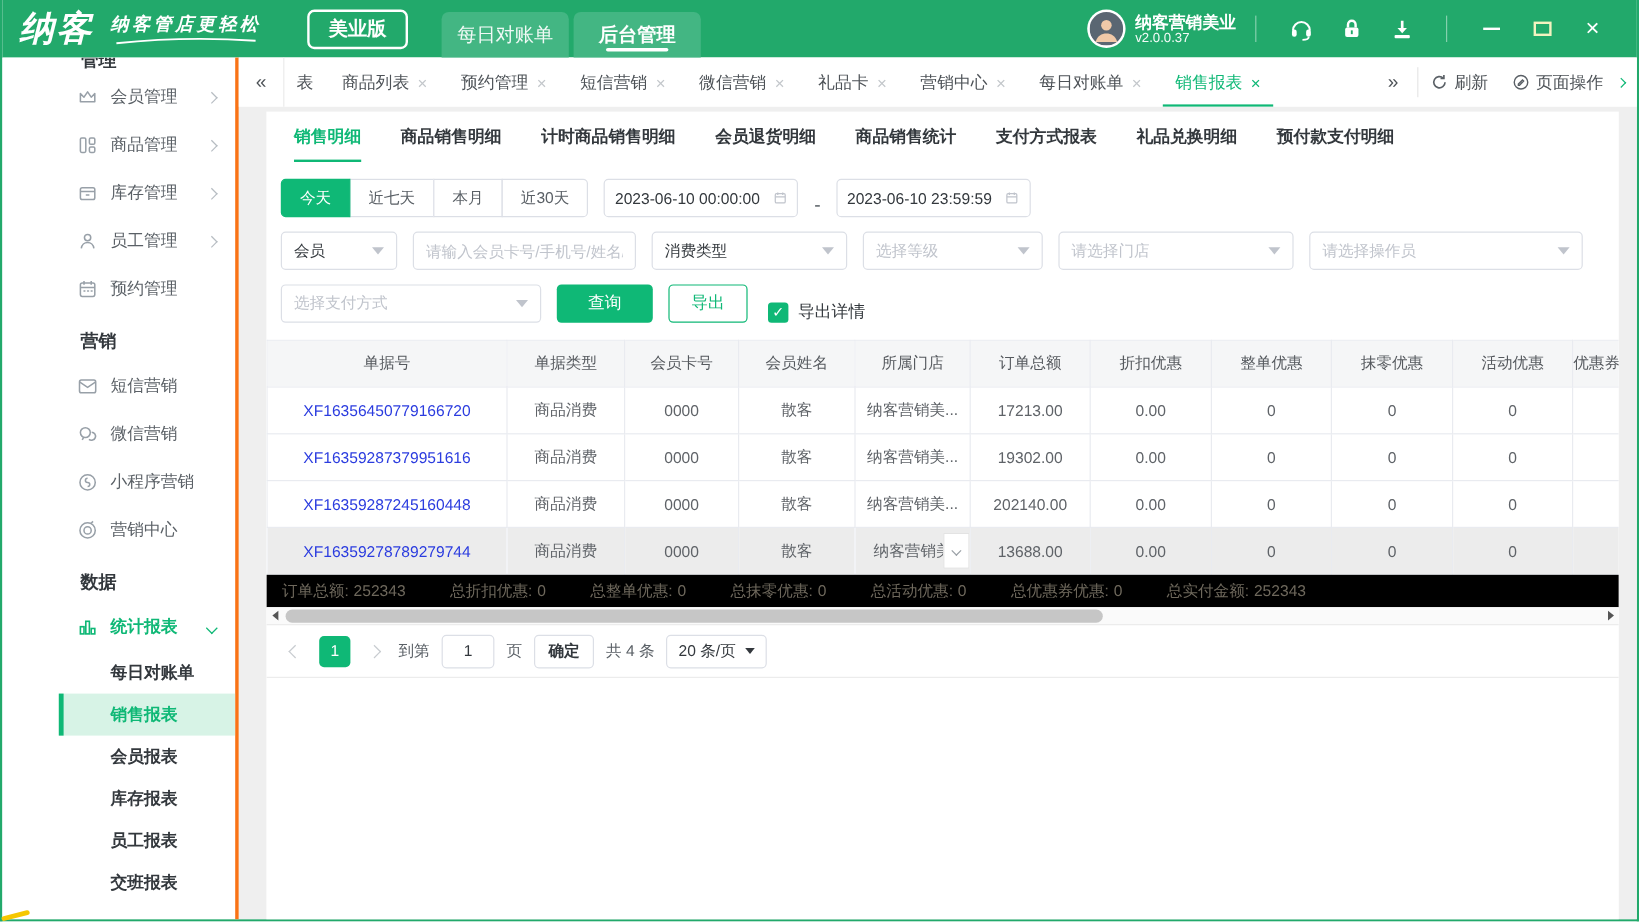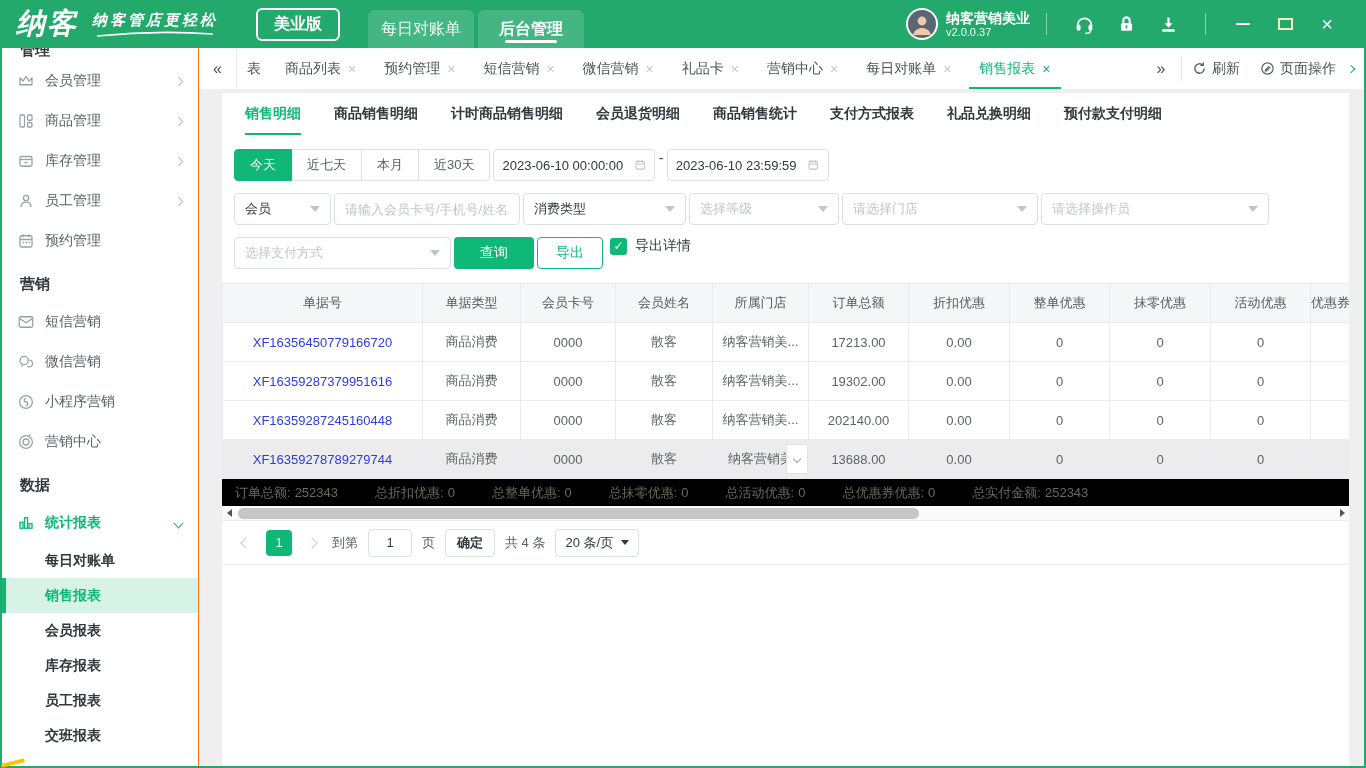--- a/index.html
+++ b/index.html
@@ -30,21 +30,21 @@
   .vdiv { width:1px; height:22px; background:rgba(255,255,255,.45); margin:0 16px; }
   .hico { width:22px; height:22px; display:flex; align-items:center; justify-content:center; margin:0 10px; cursor:pointer; }
   .win-min { width:14px; height:2px; background:#fff; }
   .win-max { width:15px; height:12px; border:2px solid #f3f3c0; }
   .win-close { font-size:20px; line-height:1; color:#fff; }
 
   
   .bdy { flex:1; display:flex; min-height:0; }
 
   
-  .sb { width:197px; background:#fff; border-right:1px solid #f97316; overflow:hidden; font-size:14px; color:#5a6066; }
+  .sb { width:197px; background:#fff; border-right:3px solid #f97316; overflow:hidden; font-size:14px; color:#5a6066;padding-left:47px; }
   .sb-clip { height:13px; overflow:hidden; padding-left:18px; }
   .sb-clip span { display:block; margin-top:-7px; font-weight:bold; font-size:15px; color:#33383d; }
   .sb-sec { padding:14px 0 8px 18px; font-weight:bold; font-size:15px; color:#33383d; }
   .si { height:40px; display:flex; align-items:center; padding-left:15px; cursor:pointer; }
   .si .lbl { margin-left:10px; }
   .si svg { flex:0 0 18px; }
   .chev { width:7px; height:7px; border-right:1.6px solid #b6bcc2; border-bottom:1.6px solid #b6bcc2; display:inline-block; }
   .chev.r { transform:rotate(-45deg); }
   .chev.d { transform:rotate(45deg); }
   .si .chev { margin-left:auto; margin-right:16px; }
@@ -75,21 +75,21 @@
   
   .ct { flex:1; padding:4px 15px 0 23px; min-height:0; }
   .card { background:#fff; height:100%; display:flex; flex-direction:column; overflow:hidden; }
 
   .subtabs { height:42px; display:flex; align-items:center; gap:33px; padding:0 23px; flex:0 0 42px; }
   .stab { font-size:14px; font-weight:bold; color:#33383d; position:relative; height:100%; display:flex; align-items:center; cursor:pointer; white-space:nowrap; }
   .stab.active { color:#0fb876; }
   .stab.active::after { content:""; position:absolute; left:0; right:0; bottom:0; height:2px; background:#0fb876; }
 
   .filters { padding:14px 12px 0; display:flex; flex-direction:column; gap:12px; }
-  .frow { display:flex; align-items:flex-start; gap:3px; }
+  .frow { display:flex; align-items:flex-end; gap:13px; }
   .qgrp { display:flex; }
   .qbtn { height:32px; padding:0 15px; border:1px solid #dcdfe6; background:#fff; font-size:13px; color:#5a6066;
     display:flex; align-items:center; cursor:pointer; margin-left:-1px; }
   .qbtn:first-child { border-radius:4px 0 0 4px; margin-left:0; }
   .qbtn:last-child { border-radius:0 4px 4px 0; }
   .qbtn.active { background:#0fb876; border-color:#0fb876; color:#fff; z-index:1; }
   .dinput { width:162px; height:32px; border:1px solid #dcdfe6; border-radius:4px; display:flex; align-items:center;
     padding:0 8px; gap:4px; background:#fff; }
   .dinput input { border:0; outline:0; width:100%; font-size:13px; color:#33383d; font-family:inherit; }
   .dash { color:#5a6066; }

